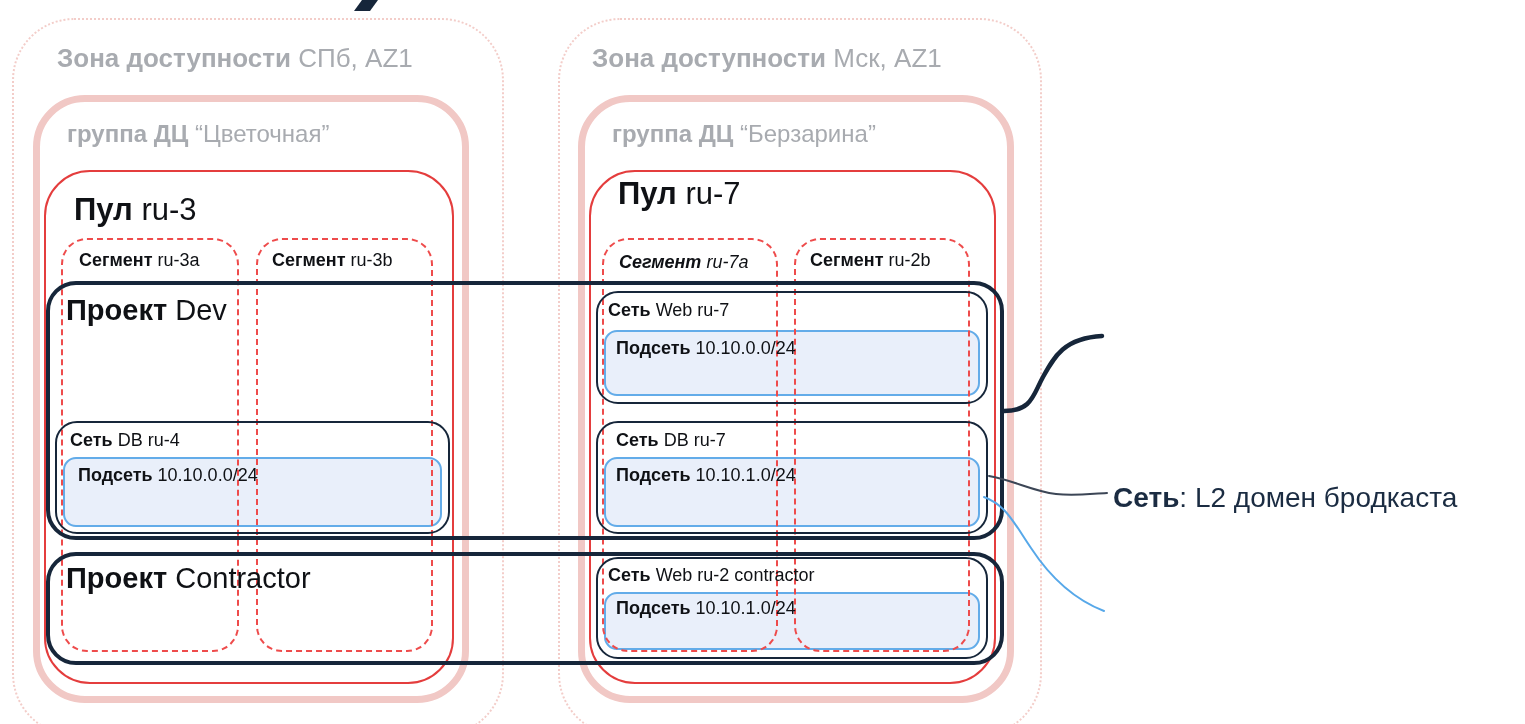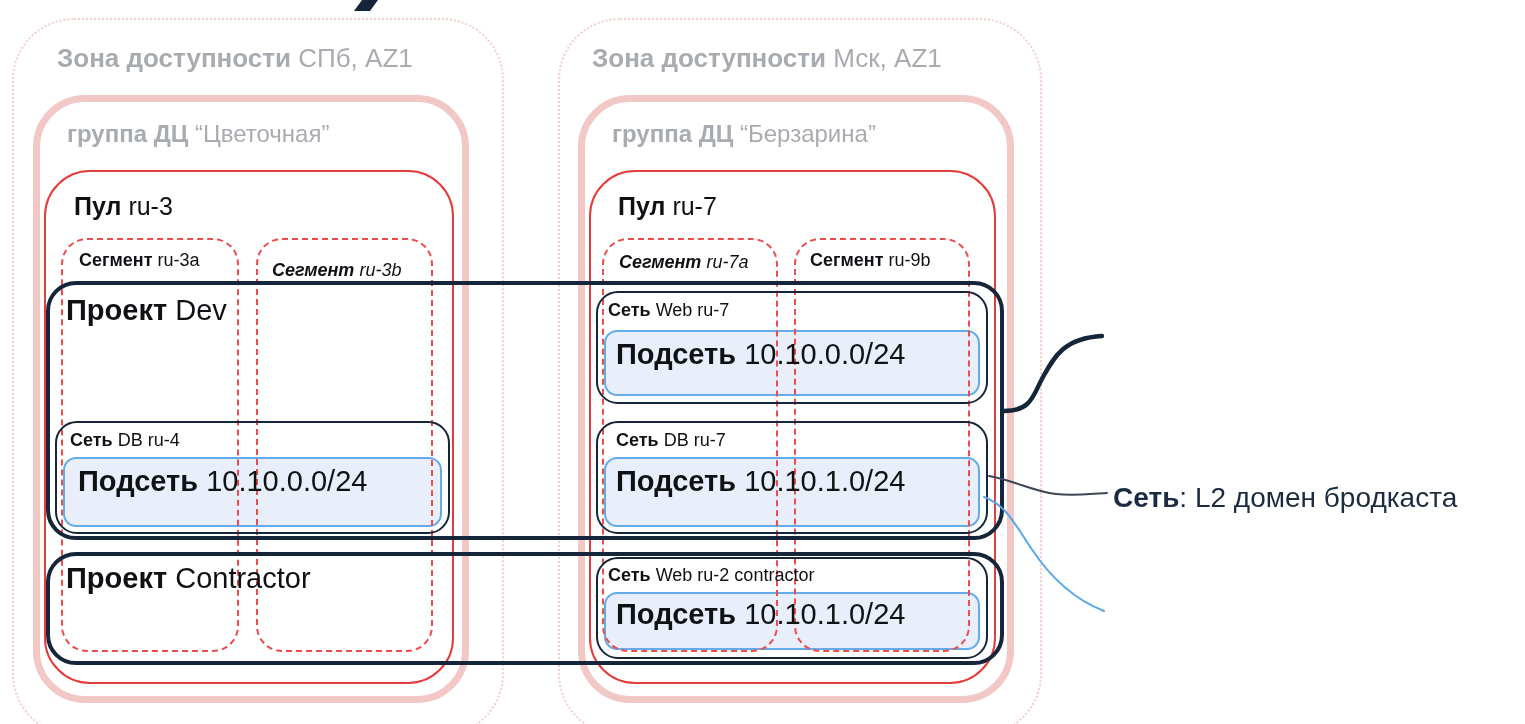--- a/index.html
+++ b/index.html
@@ -16,25 +16,25 @@
   .pool{border:2px solid #e43d3d;border-radius:46px;z-index:3;}
   .subnet{background:#e9effa;border:2px solid #63ace9;border-radius:13px;z-index:4;}
   .segment{border:2px dashed #ee4b4b;border-radius:26px;z-index:5;}
   .network{border:2.5px solid #16263a;border-radius:22px;z-index:6;}
   .project{border:4px solid #16263a;border-radius:30px;z-index:7;}
   .lbl{position:absolute;z-index:8;white-space:nowrap;line-height:1.15;}
   .lbl .b{font-weight:700;}
   .gray{color:#a8abb0;}
   .zone-lbl{font-size:26px;}
   .group-lbl{font-size:24px;}
-  .pool-lbl{font-size:25px;}
+  .pool-lbl{font-size:31px;}
   .seg-lbl{font-size:18px;}
   .proj-lbl{font-size:29px;}
   .net-lbl{font-size:18px;}
-  .sub-lbl{font-size:29px;}
+  .sub-lbl{font-size:18px;}
   .annot{position:absolute;z-index:8;width:360px;font-size:28px;line-height:38px;
          color:#1b2c42;white-space:pre-line;}
   .annot .b{font-weight:700;}
   .overlay{position:absolute;left:0;top:0;z-index:9;pointer-events:none;}
 </style>
 </head>
 <body>
 
 <div class="canvas">
 
@@ -80,40 +80,40 @@
   </div>
   <div class="lbl group-lbl gray" style="left:67px;top:120px;">
     <span class="b">группа ДЦ</span>
     <span>“Цветочная”</span>
   </div>
 
   <div class="lbl pool-lbl" style="left:74px;top:192px;">
     <span class="b">Пул</span>
     <span>ru-3</span>
   </div>
-  <div class="lbl pool-lbl" style="left:618px;top:192px;text-align:center;">
+  <div class="lbl pool-lbl" style="left:618px;top:176px;text-align:center;">
     <span class="b">Пул</span>
     <span>ru-7</span>
   </div>
 
   <div class="lbl seg-lbl" style="left:79px;top:250px;">
     <span class="b">Сегмент</span>
     <span>ru-3a</span>
   </div>
-  <div class="lbl seg-lbl" style="left:272px;top:260px;font-style:italic;">
+  <div class="lbl seg-lbl" style="left:272px;top:250px;">
     <span class="b">Сегмент</span>
     <span>ru-3b</span>
   </div>
   <div class="lbl seg-lbl" style="left:619px;top:252px;font-style:italic;">
     <span class="b">Сегмент</span>
     <span>ru-7a</span>
   </div>
   <div class="lbl seg-lbl" style="left:810px;top:250px;">
     <span class="b">Сегмент</span>
-    <span>ru-9b</span>
+    <span>ru-2b</span>
   </div>
 
   <div class="lbl proj-lbl" style="left:66px;top:562px;">
     <span class="b">Проект</span>
     <span>Contractor</span>
   </div>
   <div class="lbl proj-lbl" style="left:66px;top:294px;">
     <span class="b">Проект</span>
     <span>Dev</span>
   </div>

